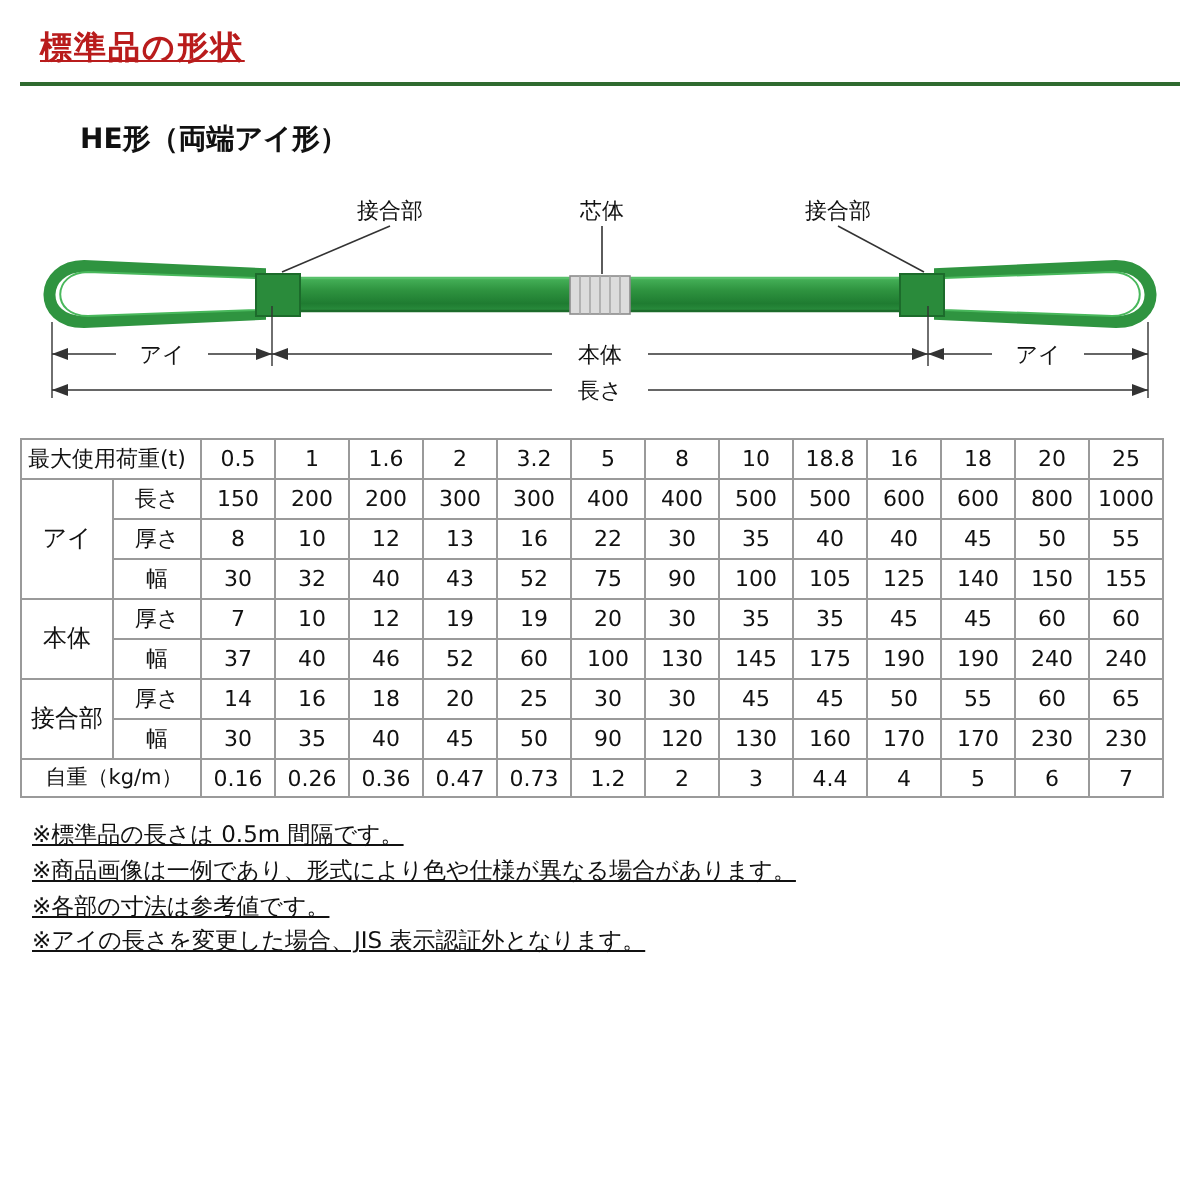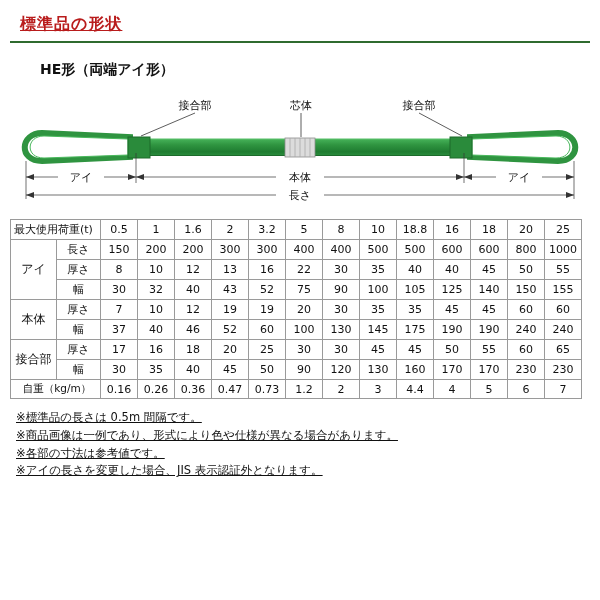--- a/index.html
+++ b/index.html
@@ -280,21 +280,21 @@
         <td>175</td>
         <td>190</td>
         <td>190</td>
         <td>240</td>
         <td>240</td>
       </tr>
 
       <tr>
         <td class="grp" rowspan="2">接合部</td>
         <td class="sub">厚さ</td>
-        <td>17</td>
+        <td>14</td>
         <td>16</td>
         <td>18</td>
         <td>20</td>
         <td>25</td>
         <td>30</td>
         <td>30</td>
         <td>45</td>
         <td>45</td>
         <td>50</td>
         <td>55</td>

